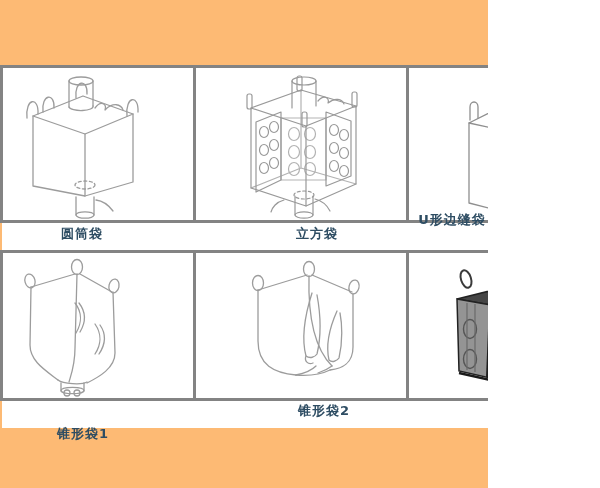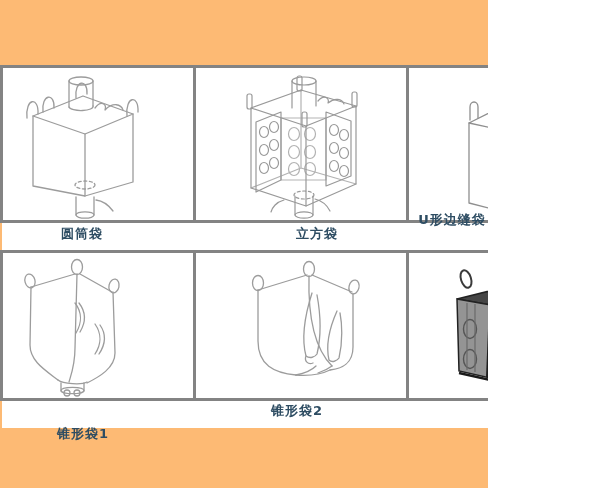--- a/index.html
+++ b/index.html
@@ -184,18 +184,18 @@
     <tr class="cap-row">
           <td class="cap-spacer" colspan="3"></td>
         </tr>
   </tbody>
     </table>
 
   <div class="caption" style="left:82px;top:226px">圆筒袋</div>
   <div class="caption" style="left:317px;top:226px">立方袋</div>
   <div class="caption" style="left:452px;top:212px">U形边缝袋</div>
   <div class="caption" style="left:83px;top:426px">锥形袋1</div>
-  <div class="caption" style="left:297px;top:403px">锥形袋2</div>
+  <div class="caption" style="left:324px;top:403px">锥形袋2</div>
 
   <div class="watermark">
     <i></i><i></i><i></i><i></i><i></i><i></i><i></i>
   </div>
 </div>
 
 </body></html>

